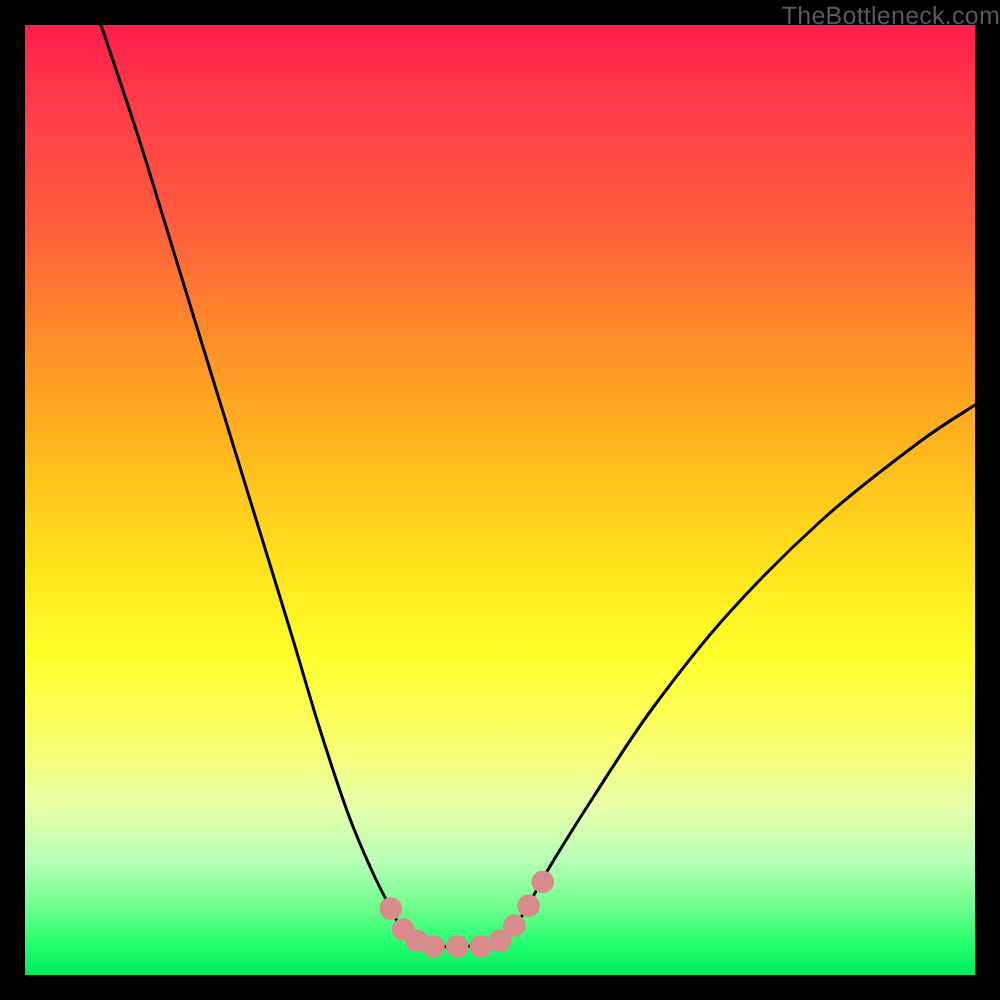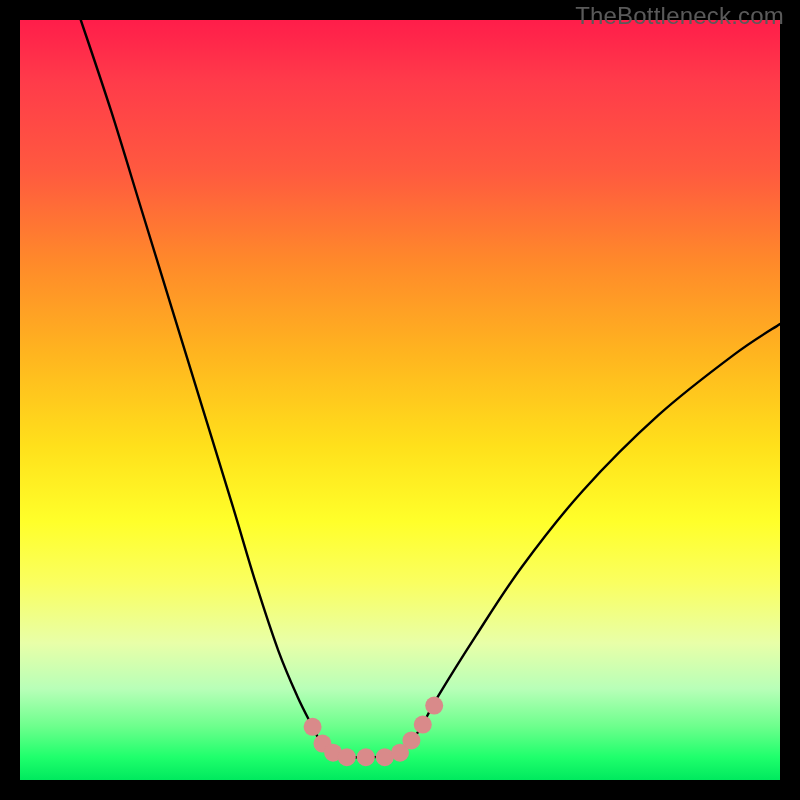--- a/index.html
+++ b/index.html
@@ -43,23 +43,23 @@
       #e8ffa8 82%,
       #b8ffb8 88%,
       #6cff8c 93%,
       #1fff6c 97%,
       #00e95e 100%
     );
   }
   .watermark {
     position: absolute;
     top: 2px;
-    right: 16px;
+    right: 0;
     color: #5a5a5a;
-    font-size: 24px;
+    font-size: 20px;
     letter-spacing: 0.2px;
     font-weight: 500;
   }
   svg.curve {
     position: absolute;
     inset: 0;
     width: 760px;
     height: 760px;
   }
 </style>

